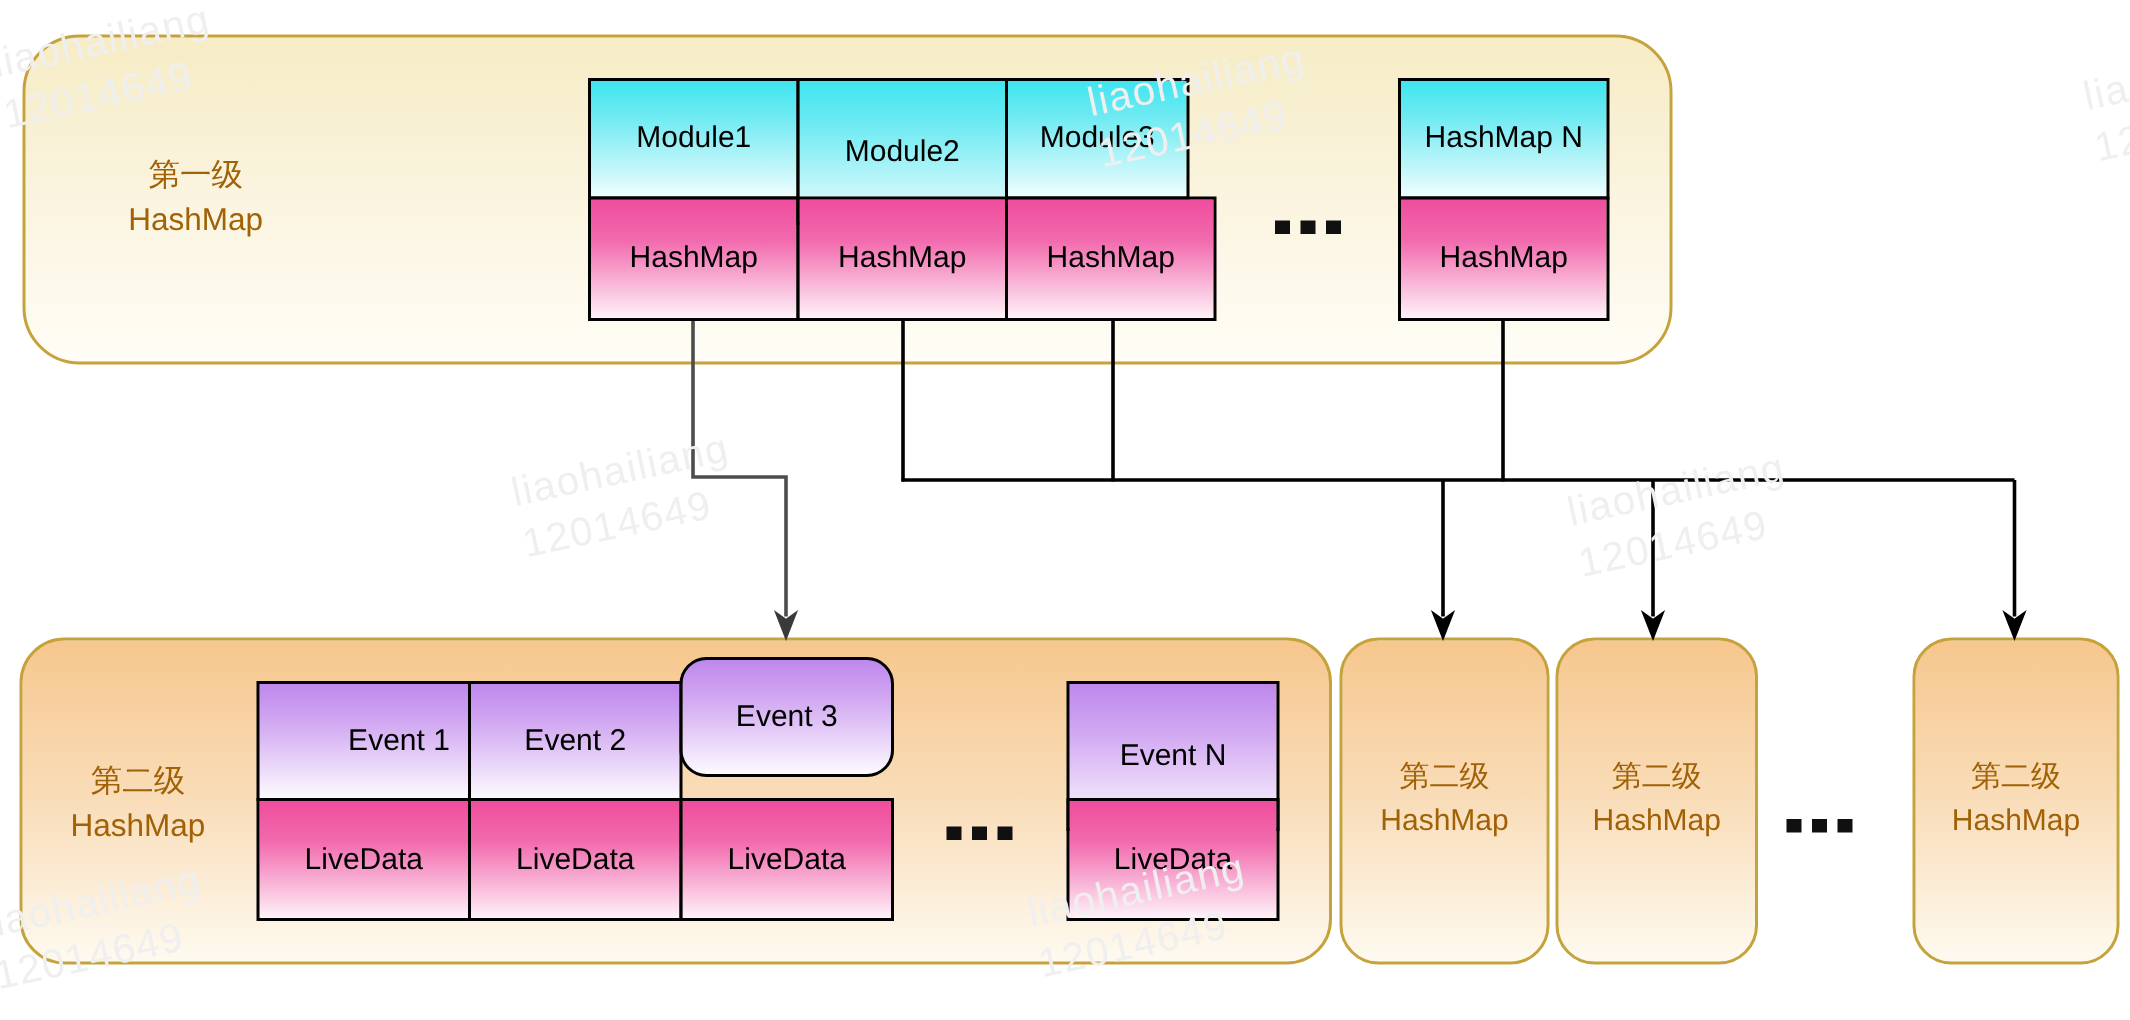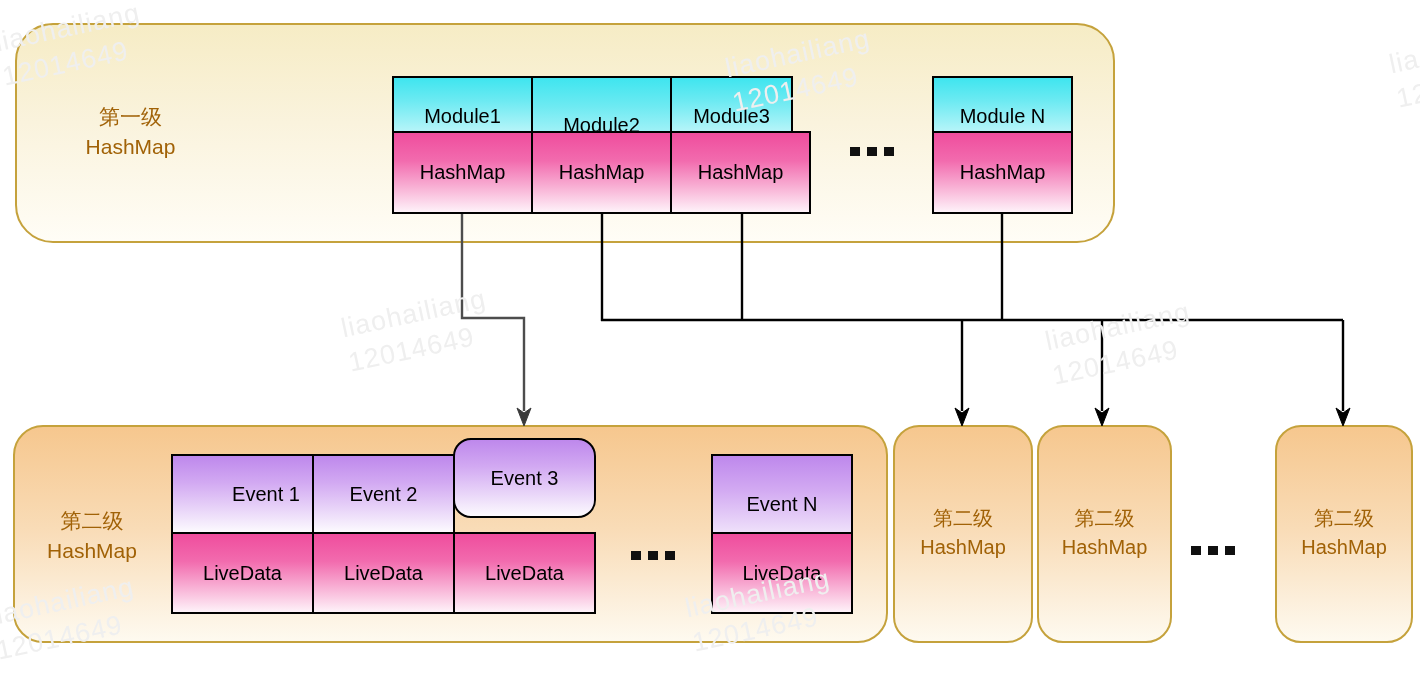--- a/index.html
+++ b/index.html
@@ -39,21 +39,21 @@
   .smlabel{top:504px;font-size:20px;line-height:29px;}
   .smlabel1{left:893px;width:140px;}
   .smlabel2{left:1037px;width:135px;}
   .smlabel3{left:1275px;width:138px;}
   
   .cell{
     position:absolute;box-sizing:border-box;border:2px solid #000;
     display:flex;align-items:center;justify-content:center;
     font-size:20px;
   }
-  .cyan{background:linear-gradient(180deg,#3fe5ef 0%,#6deaf2 30%,#effdfe 100%);margin-top:24px;}
+  .cyan{background:linear-gradient(180deg,#3fe5ef 0%,#6deaf2 30%,#effdfe 100%);}
   .pink{background:linear-gradient(180deg,#ef4d9d 0%,#f26bae 35%,#fef2f9 100%);}
   .purple{background:linear-gradient(180deg,#be88ec 0%,#d2a9f2 35%,#fcfafe 100%);}
   
   .dots{position:absolute;display:flex;gap:7px;}
   .dots i{display:block;width:10px;height:9px;background:#101010;}
   
   .wm{
     position:absolute;color:#efefef;font-size:27px;line-height:35px;
     letter-spacing:1px;transform:rotate(-12deg);transform-origin:left top;
     white-space:nowrap;z-index:50;pointer-events:none;
@@ -80,21 +80,21 @@
 
   <div class="cell cyan" style="left:670px;top:52px;width:123px;height:81px;">Module3</div>
   <div class="cell pink" style="left:670px;top:131px;width:141px;height:83px;">HashMap</div>
 
   <div class="dots" style="left:850px;top:147px;" title="...">
       <i></i>
       <i></i>
       <i></i>
     </div>
 
-  <div class="cell cyan" style="left:932px;top:52px;width:141px;height:81px;">Module N</div>
+  <div class="cell cyan" style="left:932px;top:52px;width:141px;height:81px;">HashMap N</div>
   <div class="cell pink" style="left:932px;top:131px;width:141px;height:83px;">HashMap</div>
 
   <div class="group lv2main"></div>
   <div class="glabel lv2label">
     <div>第二级</div>
     <div>HashMap</div>
   </div>
 
   <div class="cell purple" style="left:171px;top:454px;width:158px;height:80px;padding-left:32px;">Event 1</div>
   <div class="cell pink" style="left:171px;top:532px;width:143px;height:82px;">LiveData</div>

